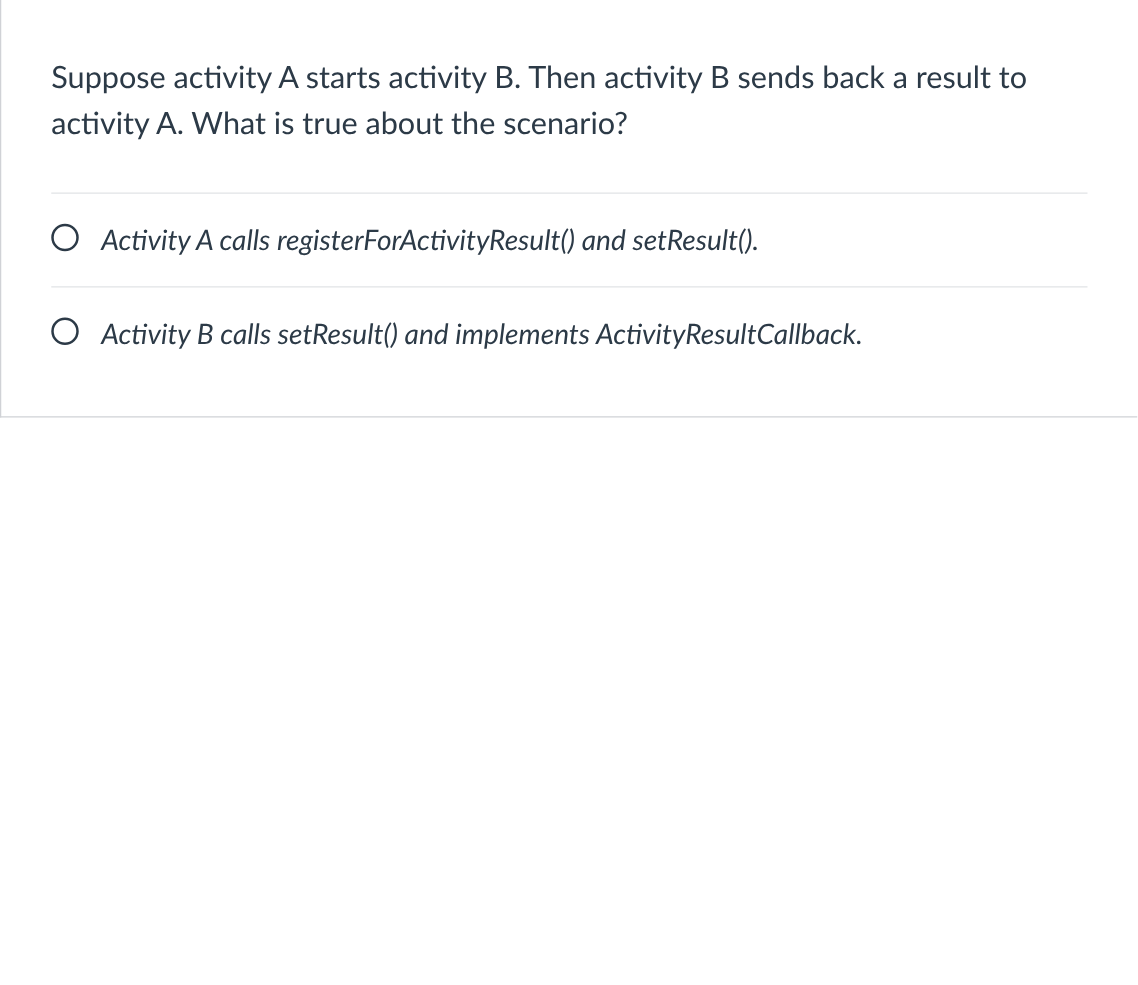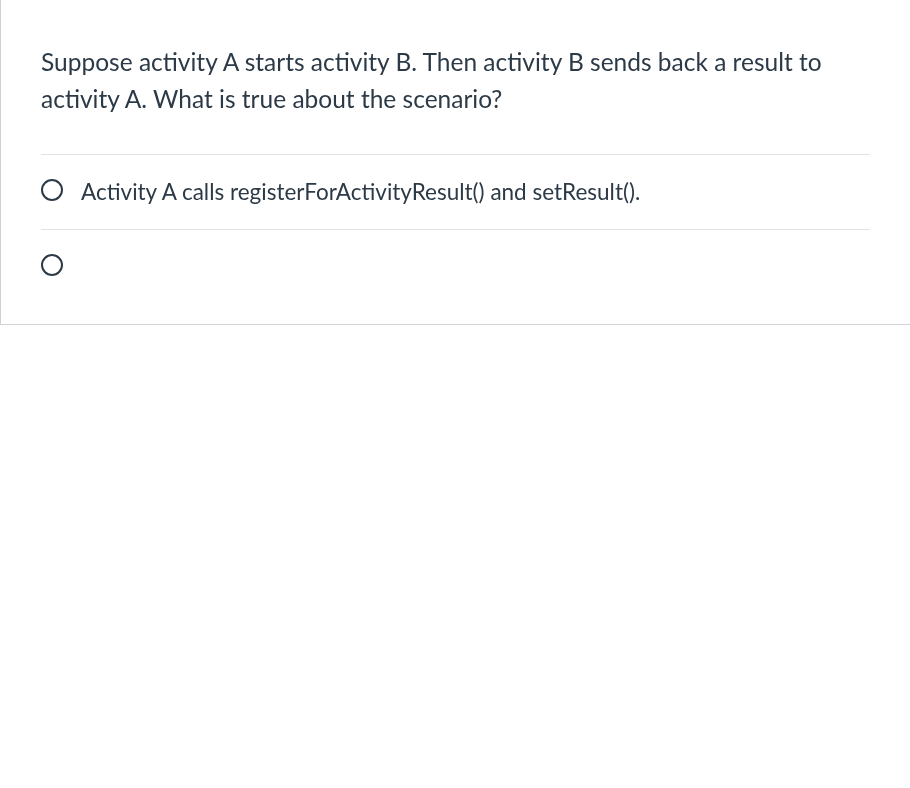--- a/index.html
+++ b/index.html
@@ -30,20 +30,21 @@
     }
     .options {
       padding: 0 40px 28px 40px;
     }
     .option-row {
       display: flex;
       align-items: flex-start;
       padding: 20px 0 20px 0;
       border-top: 1px solid #e1e3e6;
       gap: 18px;
+      font-style: italic;
     }
     .radio {
       flex-shrink: 0;
       width: 22px;
       height: 22px;
       border: 2px solid #2c3a47;
       border-radius: 50%;
       margin-top: 4px;
       background: #fff;
       cursor: pointer;
@@ -65,16 +66,17 @@
 
     <div class="option-row">
       <div class="radio"></div>
       <div class="option-label">Activity A calls registerForActivityResult() and setResult().</div>
     </div>
 
 
 
     <div class="option-row">
       <div class="radio"></div>
+      <div class="option-label">Activity B calls setResult() and implements ActivityResultCallback.</div>
     </div>
 
   </div>
 </div>
 
 </body></html>

